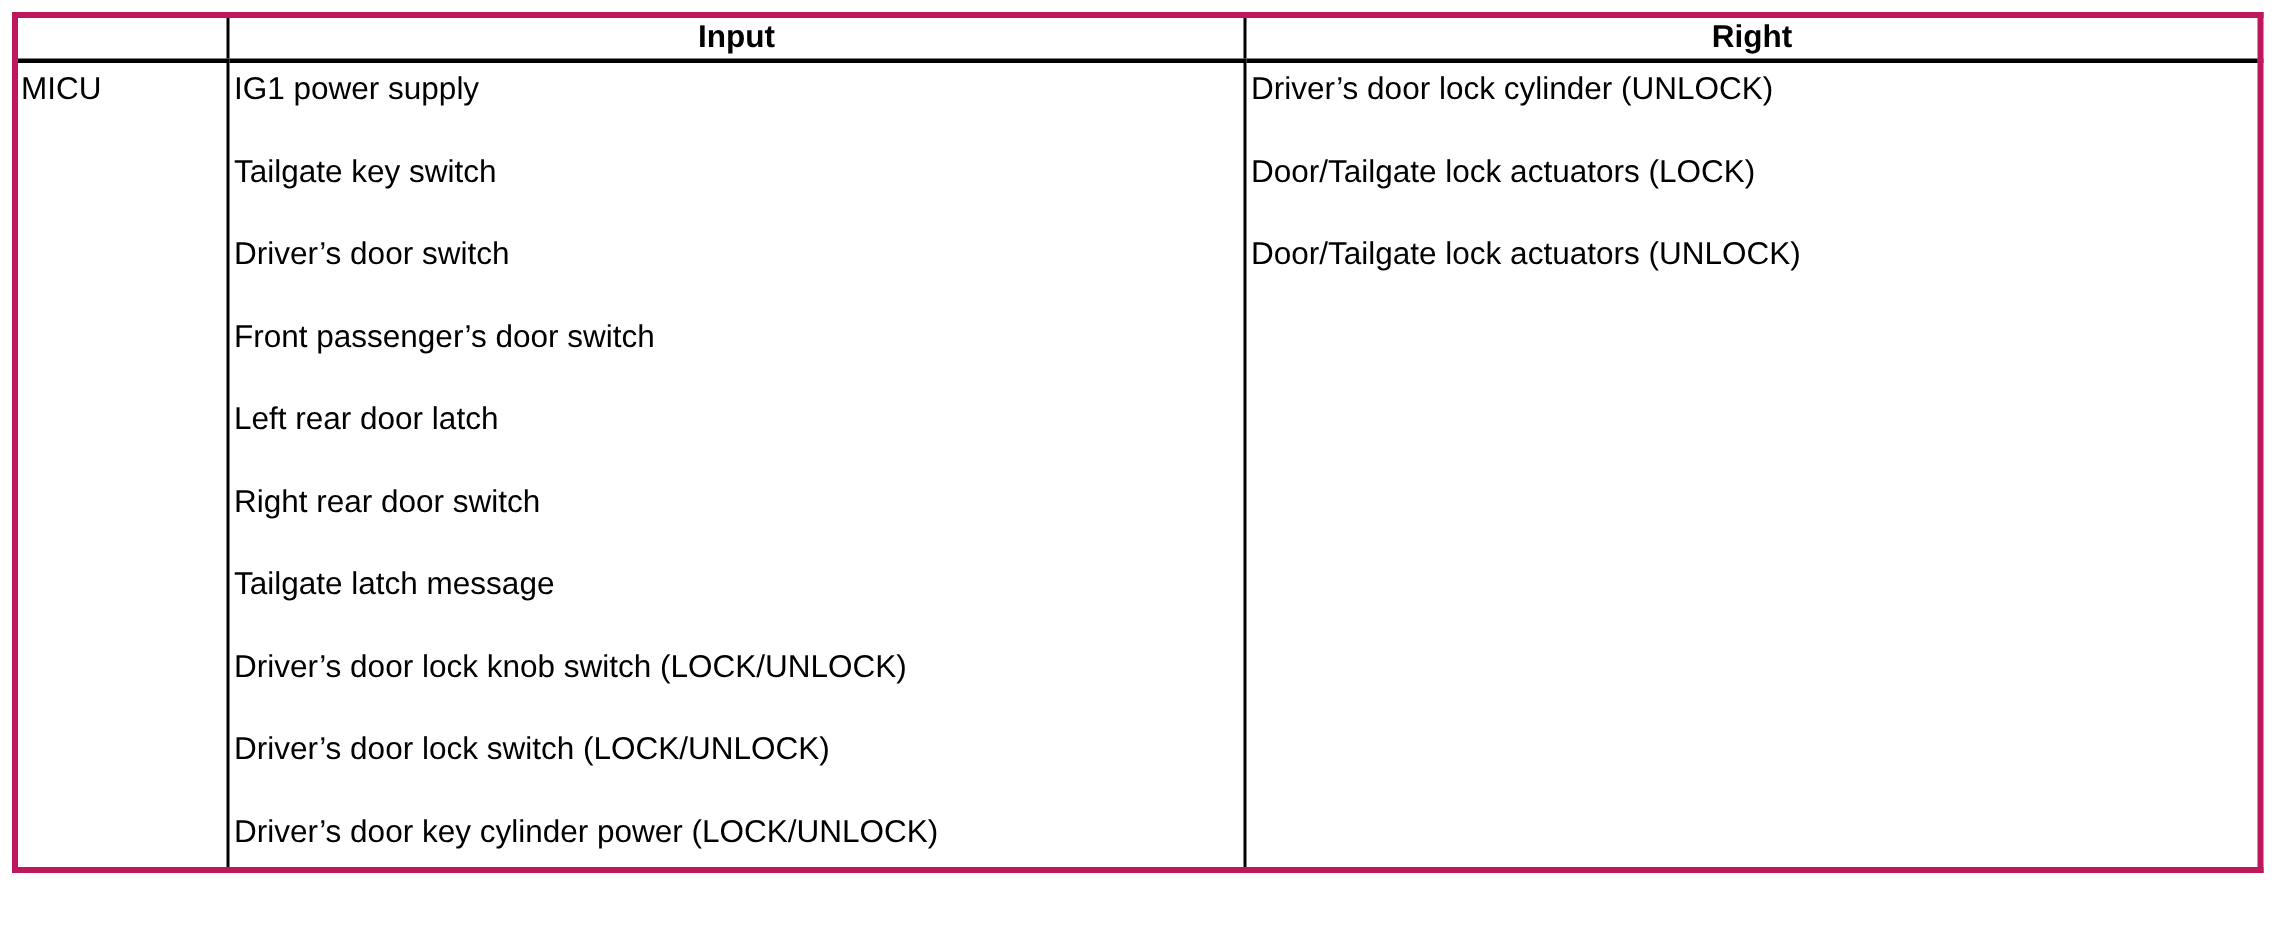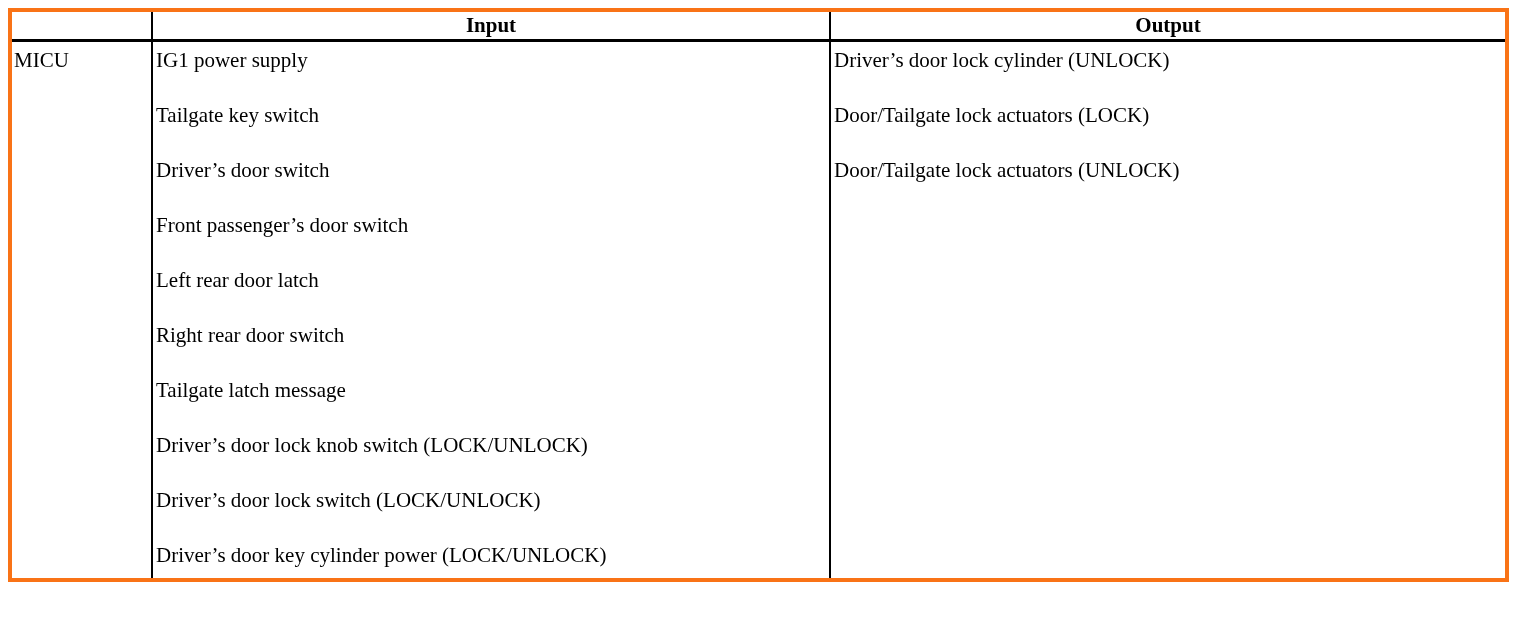--- a/index.html
+++ b/index.html
@@ -12,23 +12,22 @@
     color: #000000;
   }
   .io-table {
     position: absolute;
     left: 8px;
     top: 8px;
     width: 1497px;
     border-collapse: collapse;
     table-layout: fixed;
     background: #ffffff;
-    border: 4px solid #f97316;
+    border: 4px solid #be185d;
     font-size: 21px;
-    font-family: Liberation Serif, serif;
   }
   .io-table col.c-source { width: 142px; }
   .io-table col.c-input  { width: 678px; }
   .io-table col.c-output { width: 677px; }
   .io-table th, .io-table td {
     border: 2px solid #000000;
     vertical-align: top;
     overflow: hidden;
     background: #ffffff;
   }
@@ -65,21 +64,21 @@
 <table class="io-table">
   <colgroup>
     <col class="c-source">
     <col class="c-input">
     <col class="c-output">
   </colgroup>
   <tbody>
       <tr class="header-row">
     <th></th>
     <th>Input</th>
-    <th>Output</th>
+    <th>Right</th>
   </tr>
   <tr class="micu-row">
     <td class="source-cell">MICU</td>
     <td class="list-cell">
           <div class="cell-item">IG1 power supply</div>
           <div class="cell-item">Tailgate key switch</div>
           <div class="cell-item">Driver’s door switch</div>
           <div class="cell-item">Front passenger’s door switch</div>
           <div class="cell-item">Left rear door latch</div>
           <div class="cell-item">Right rear door switch</div>

